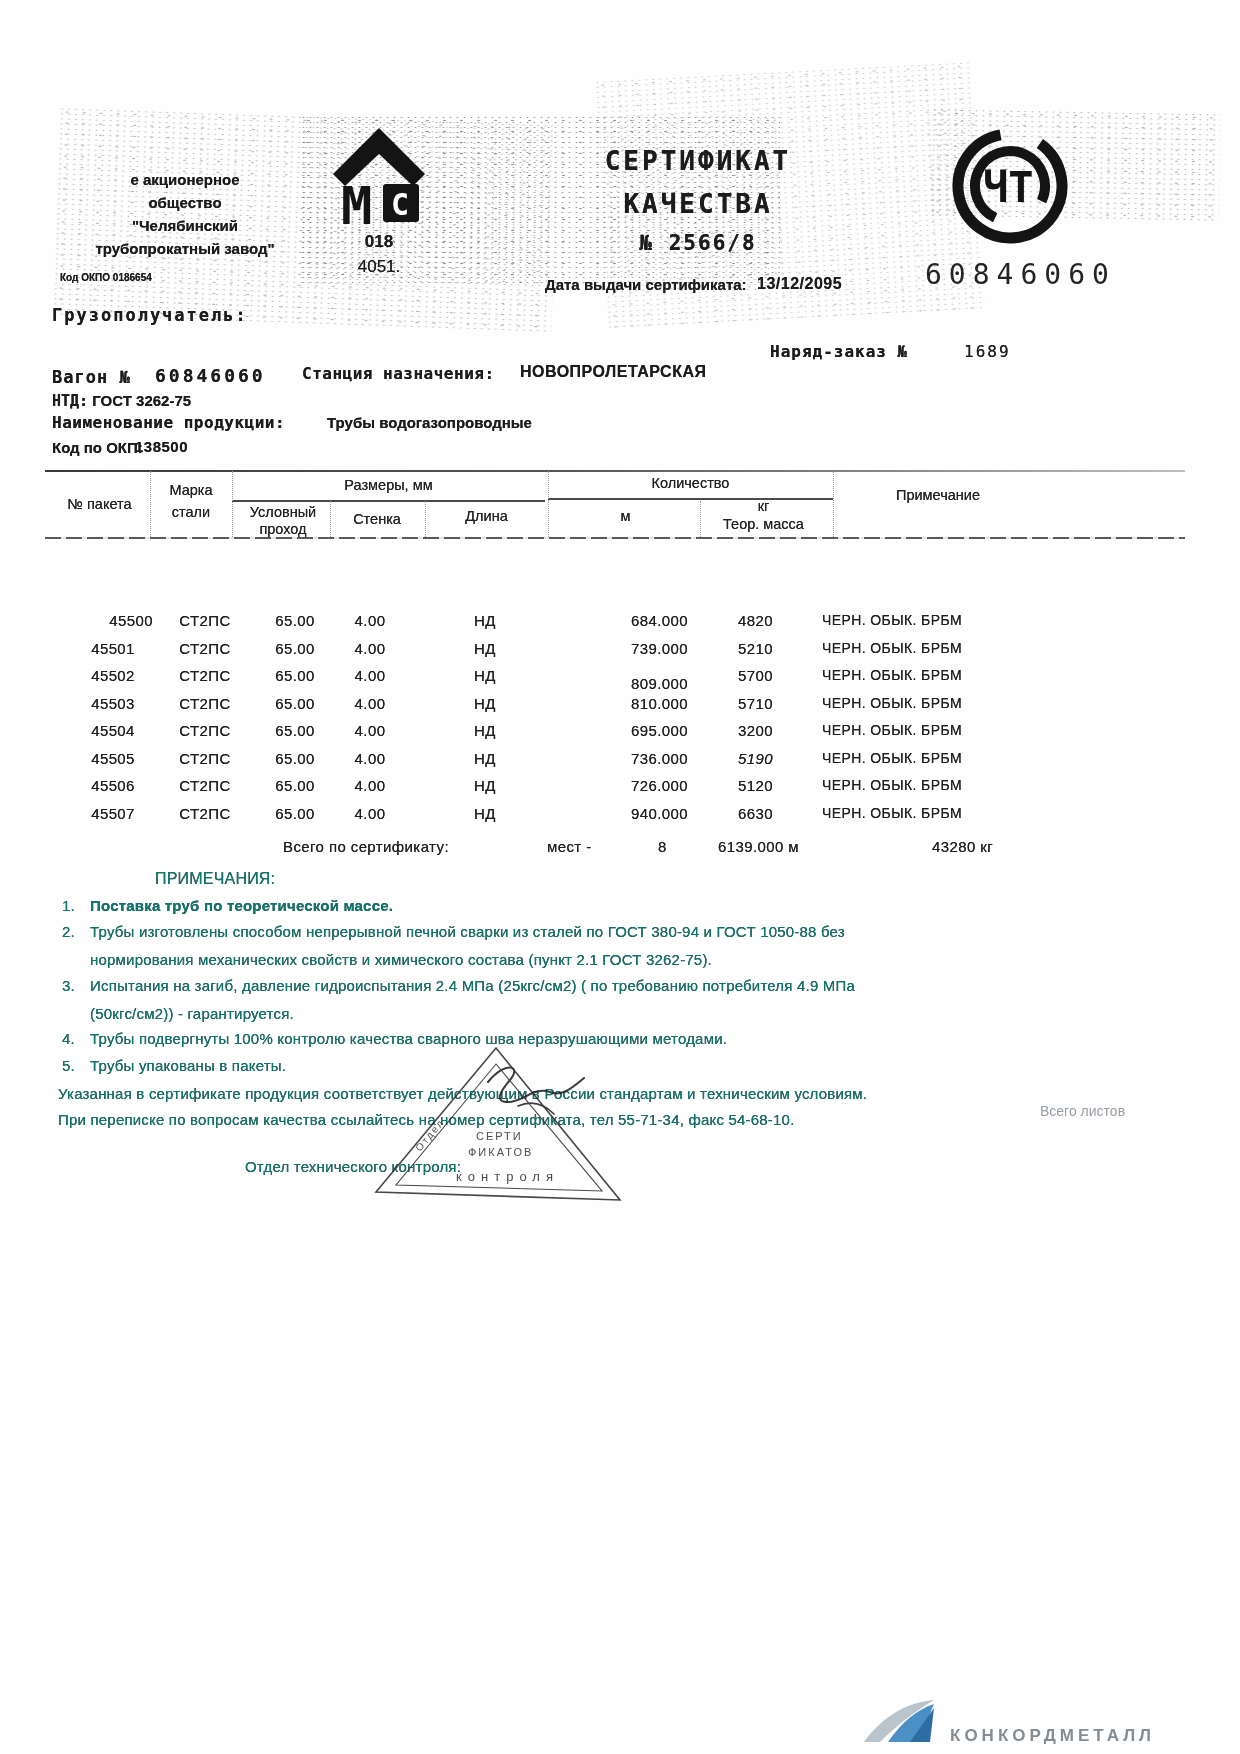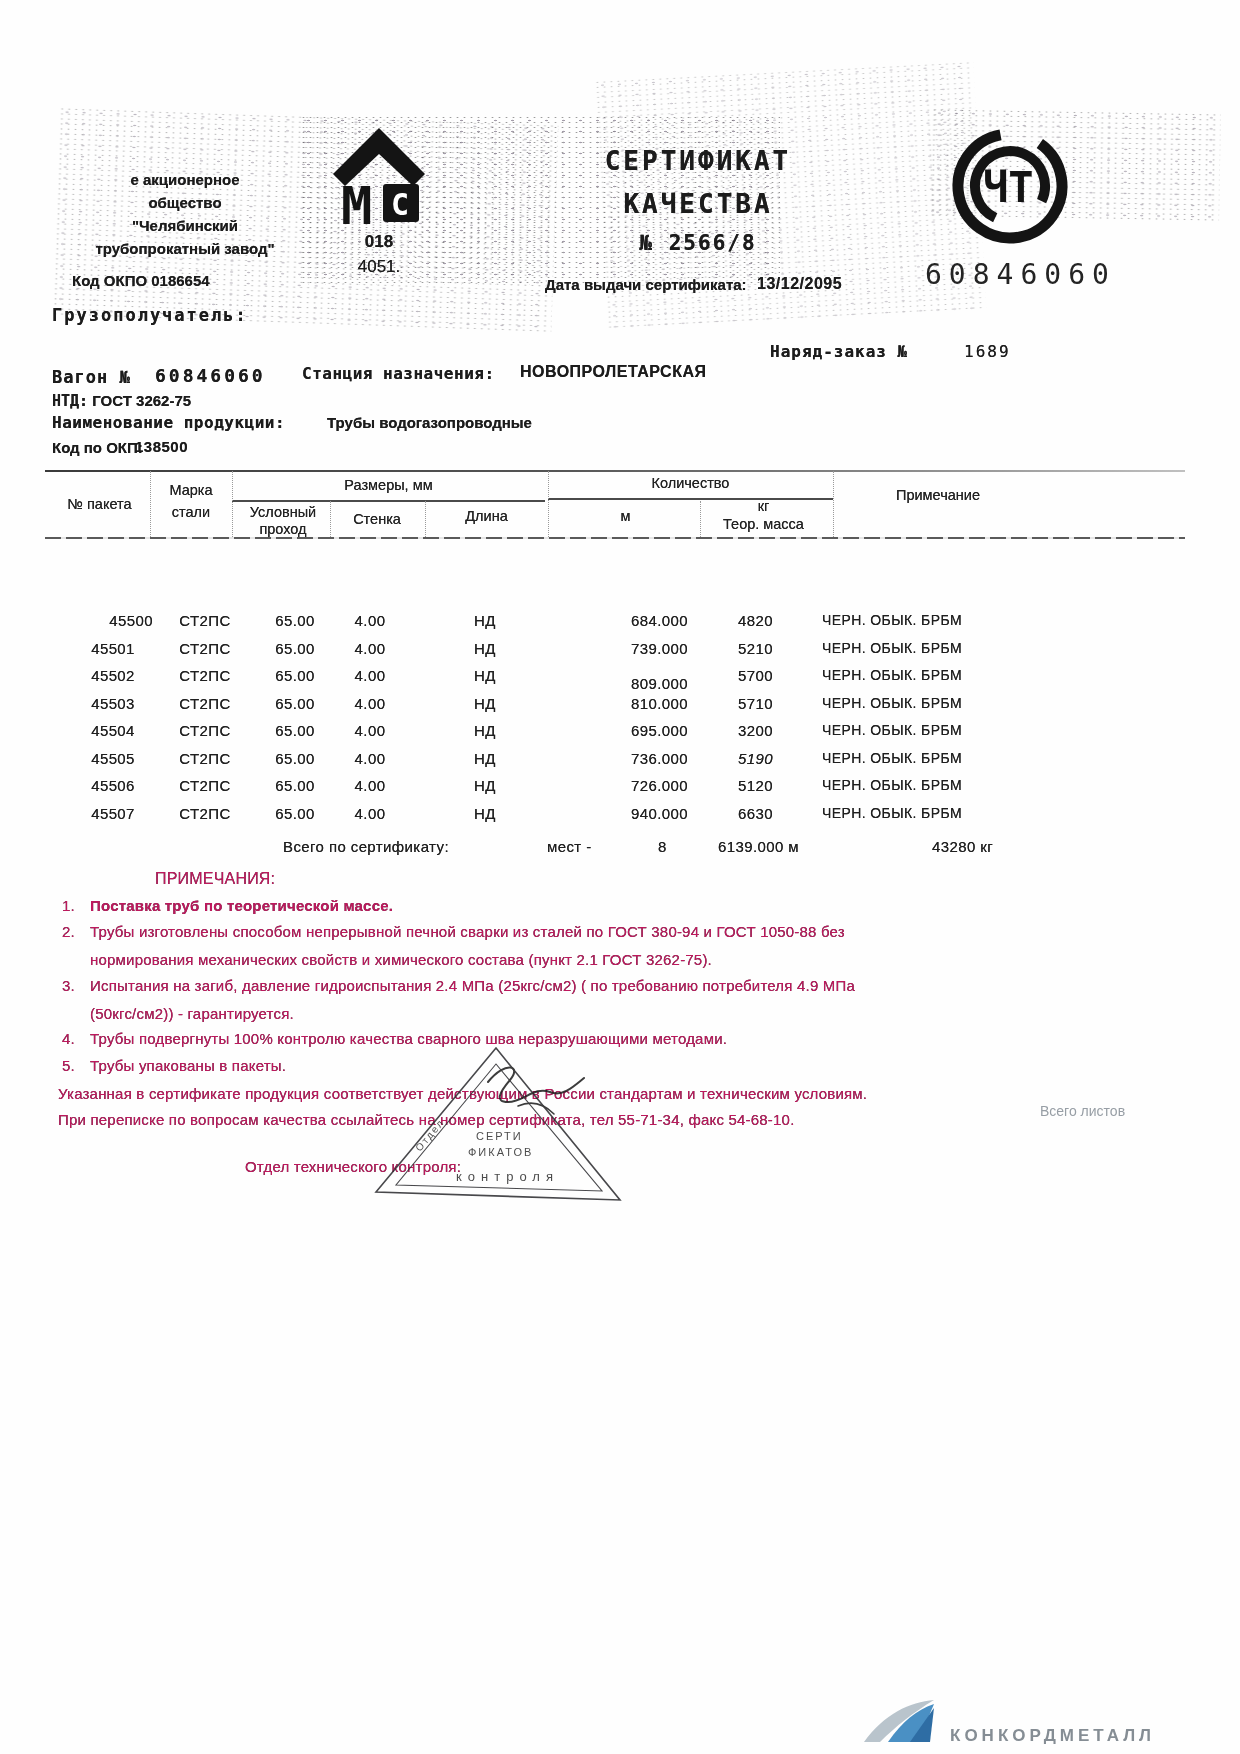--- a/index.html
+++ b/index.html
@@ -15,40 +15,40 @@
   .noise{position:absolute;pointer-events:none;
     background-image:radial-gradient(#000 .8px,transparent 1.1px),radial-gradient(#102 1.3px,transparent 1.6px);
     background-size:7px 5px,17px 11px;}
   
   .hline{position:absolute;background:linear-gradient(90deg,#3a3a3a 0%,#555 45%,#8a8a8a 75%,#c0c0c0 100%);height:2px;}
   .hline.thin{height:1.5px;background:#4a4a4a;}
   .hline.dash{background:repeating-linear-gradient(90deg,#5a5a5a 0 16px,rgba(90,90,90,.15) 16px 21px);}
   .vline{position:absolute;width:0;border-left:1.5px dotted #9a9a9a;}
   .hdr{font-size:14.5px;color:#222;}
   .cell{position:absolute;font-size:15px;color:#1f1f1f;letter-spacing:.4px;}
-  .note-line{font-size:15px;color:#be185d;letter-spacing:.2px;}
+  .note-line{font-size:15px;color:#0f766e;letter-spacing:.2px;}
   .faded{color:#979ea5;text-shadow:none;}
 </style>
 </head>
 <body>
 
 <div id="page">
 
   <div class="noise" style="left:55px;top:115px;width:500px;height:210px;opacity:.28;transform:rotate(2deg);"></div>
   <div class="noise" style="left:300px;top:115px;width:480px;height:170px;opacity:.38;"></div>
   <div class="noise" style="left:600px;top:70px;width:380px;height:250px;opacity:.22;transform:rotate(-3deg);"></div>
   <div class="noise" style="left:930px;top:110px;width:290px;height:110px;opacity:.30;transform:rotate(1deg);"></div>
 
   <div class="abs ink b ctr" style="left:40px;top:168px;width:290px;font-size:15px;line-height:23px;">
     <div>е акционерное</div>
     <div>общество</div>
     <div>"Челябинский</div>
     <div>трубопрокатный завод"</div>
   </div>
-  <div class="abs ink b" style="left:72px;top:272px;font-size:15px;">Код ОКПО 0186654</div>
+  <div class="abs ink b" style="left:60px;top:272px;font-size:10px;">Код ОКПО 0186654</div>
 
   <svg class="abs" style="left:333px;top:128px;" width="92" height="102" viewBox="0 0 92 102">
     <polygon points="46,0 92,46 80,58 46,26 12,58 0,46" fill="#141414"></polygon>
     <text x="8" y="96" font-family="DejaVu Sans Mono, monospace" font-size="52" font-weight="bold" fill="#141414">М</text>
     <rect x="50" y="56" width="36" height="38" fill="#141414" rx="3"></rect>
     <text x="58" y="87" font-family="DejaVu Sans Mono, monospace" font-size="30" font-weight="bold" fill="#ffffff">С</text>
   </svg>
   <div class="abs ink b ctr" style="left:333px;top:232px;width:92px;font-size:17px;">018</div>
   <div class="abs ink ctr" style="left:333px;top:257px;width:92px;font-size:17px;">4051.</div>
 

